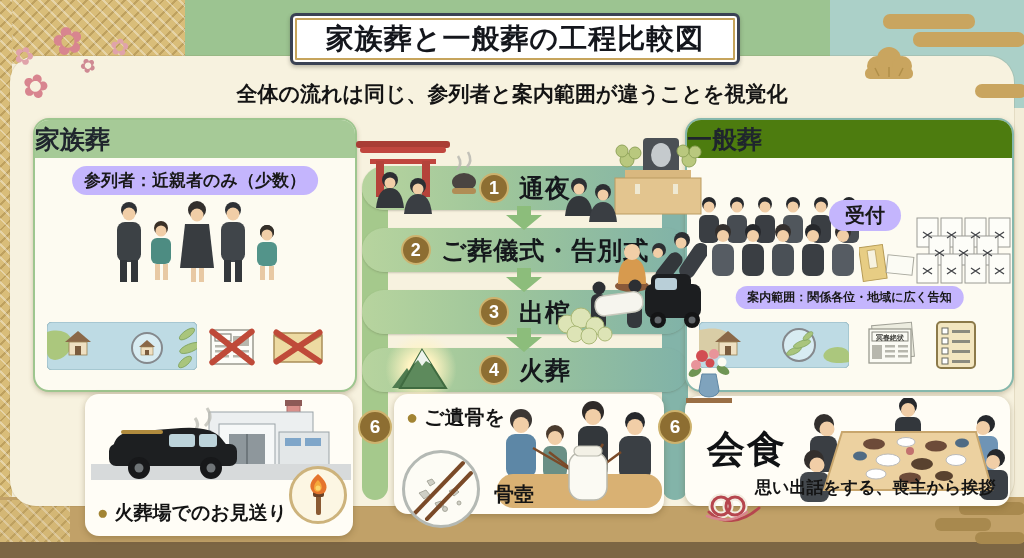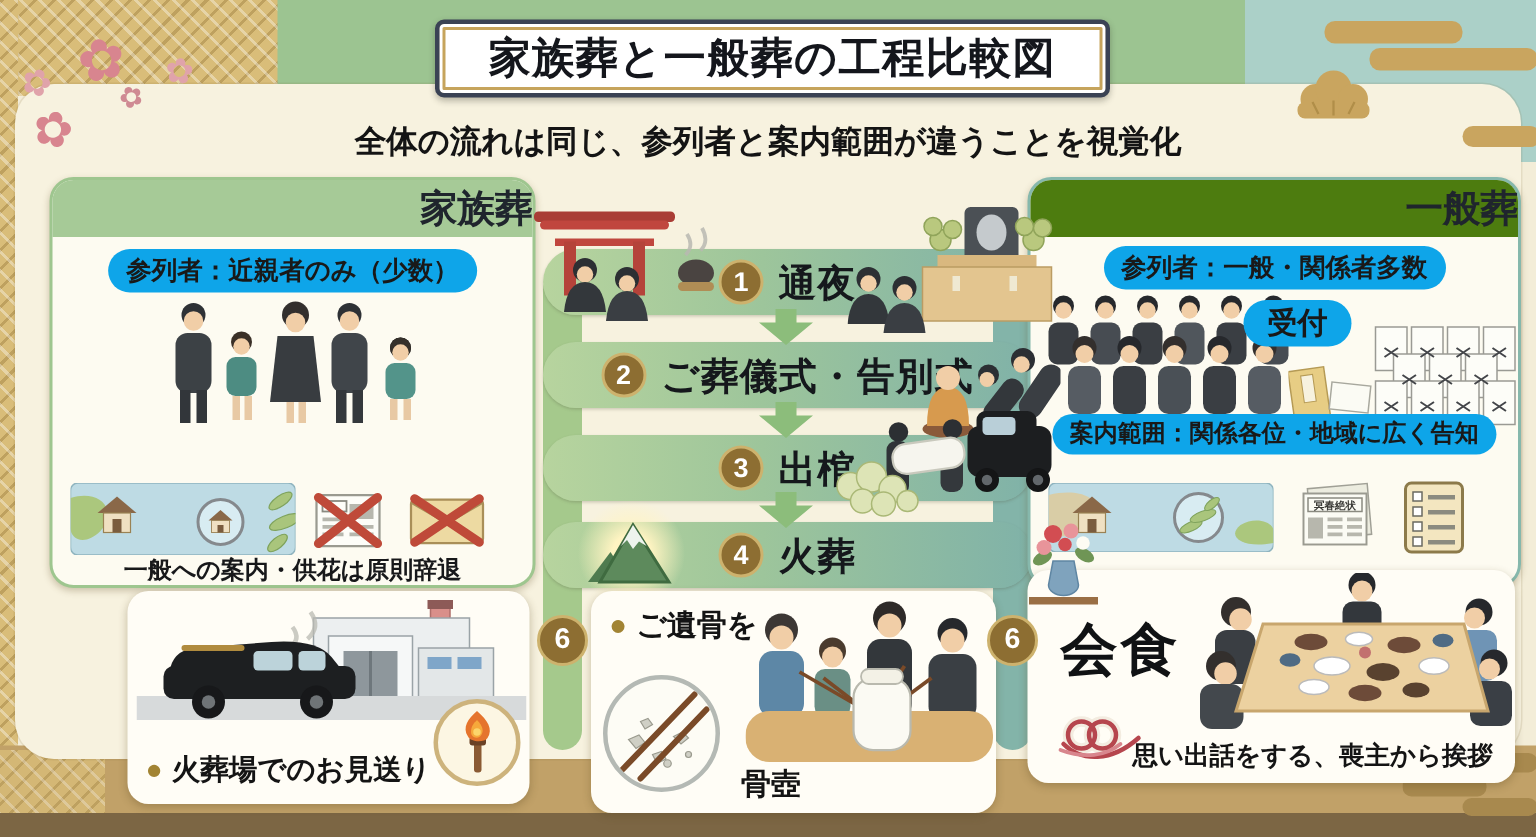--- a/index.html
+++ b/index.html
@@ -1,23 +1,23 @@
 <!DOCTYPE html>
 <html><head>
 <meta charset="utf-8">
 <style>
 *{margin:0;padding:0;box-sizing:border-box}
 html,body{background:#6b6b66}
 body{font-family:"Liberation Sans","DejaVu Sans",sans-serif}
 #stage{position:relative;width:1024px;height:558px;overflow:hidden;background:#f3edd8;margin:0 auto}
 .abs{position:absolute}
 .goldpat{background-color:#d9bd79;background-image:repeating-linear-gradient(45deg,rgba(255,255,255,.35) 0 2px,transparent 2px 9px),repeating-linear-gradient(-45deg,rgba(140,108,46,.35) 0 2px,transparent 2px 9px)}
-.pill{background:#0ea5e9;border-radius:16px;padding:3px 12px;font-weight:800;color:#191919;white-space:nowrap;display:inline-block}
+.pill{background:#c4b5fd;border-radius:16px;padding:3px 12px;font-weight:800;color:#191919;white-space:nowrap;display:inline-block}
 .panel{position:absolute;background:#fdfbf1;border-radius:16px;box-shadow:0 2px 5px rgba(90,70,30,.28);z-index:4}
-.phead{position:absolute;left:0;top:0;right:0;height:38px;font-weight:800;color:#1f252d;text-align:right;font-size:25px;line-height:38px;border-radius:14px 14px 0 0}
+.phead{position:absolute;left:0;top:0;right:0;height:38px;font-weight:800;color:#1f252d;text-align:left;font-size:25px;line-height:38px;border-radius:14px 14px 0 0}
 .band{position:absolute;left:362px;width:326px;height:44px;border-radius:22px;background:linear-gradient(90deg,#b7d49e,#9dc59b 45%,#80b2a8);display:flex;align-items:center;justify-content:center;gap:10px;z-index:3;box-shadow:0 1px 2px rgba(80,80,60,.25)}
 .num{width:30px;height:30px;border-radius:50%;background:#8d6e32;border:2px solid #cdb26d;color:#fff;font-weight:800;font-size:18px;display:flex;align-items:center;justify-content:center;flex:0 0 auto}
 .blabel{font-weight:700;font-size:25px;color:#15181c;letter-spacing:1px;white-space:nowrap}
 .card{position:absolute;background:#fffdf6;border-radius:14px;box-shadow:0 2px 6px rgba(90,70,30,.32);z-index:4}
 .note{font-weight:800;font-size:16px;color:#17181a;text-align:center;white-space:nowrap}
 .badge6{position:absolute;width:34px;height:34px;border-radius:50%;background:#8d6e32;border:2px solid #cdb26d;color:#fff;font-weight:800;font-size:19px;display:flex;align-items:center;justify-content:center;z-index:6}
 .bullet{color:#a28433;margin-right:6px}
 .sakura{position:absolute;z-index:5;line-height:1}
 .arrow{position:absolute;left:504px;width:40px;height:24px;z-index:3}
 </style>
@@ -299,26 +299,24 @@
       <path d="M3 7 L27 21 L51 7" fill="none" stroke="#a98f58" stroke-width="1.5"></path>
       <g fill="#bf4a39">
           <g transform="rotate(34 27 19)">
             <rect x="-2" y="16" width="58" height="6" rx="3"></rect>
           </g>
           <g transform="rotate(-34 27 19)">
             <rect x="-2" y="16" width="58" height="6" rx="3"></rect>
           </g>
         </g>
     </svg>
-    <div class="abs note" style="left:0;top:250px;width:100%">一般への案内・供花は原則辞退</div>
   </div>
 
   <div class="panel" style="left:685px;top:118px;width:329px;height:274px;border:2px solid #86b8ac">
     <div class="phead" style="background:#4d7c0f">一般葬</div>
-    <div class="abs pill" style="left:50%;top:44px;transform:translateX(-50%);font-size:17px">参列者：一般・関係者多数</div>
     <svg class="abs" style="left:6px;top:74px" width="175" height="92" viewBox="0 0 175 92">
       <g>
         <g>
             <circle cx="16" cy="10" r="7" fill="#26282c"></circle>
             <circle cx="16" cy="13" r="5.5" fill="#f1cea7"></circle>
             <rect x="6" y="21" width="20" height="28" rx="6" fill="#3a3e43"></rect>
           </g>
         <g>
             <circle cx="44" cy="10" r="7" fill="#26282c"></circle>
             <circle cx="44" cy="13" r="5.5" fill="#f1cea7"></circle>
@@ -402,21 +400,21 @@
           <path d="M76 34 l9 6 M85 34 l-9 6"></path>
             <path d="M100 34 l9 6 M109 34 l-9 6"></path>
             <path d="M124 34 l9 6 M133 34 l-9 6"></path>
           <path d="M64 52 l9 6 M73 52 l-9 6"></path>
             <path d="M88 52 l9 6 M97 52 l-9 6"></path>
             <path d="M112 52 l9 6 M121 52 l-9 6"></path>
             <path d="M136 52 l9 6 M145 52 l-9 6"></path>
         </g>
       </g>
     </svg>
-    <div class="abs pill" style="left:50%;top:156px;transform:translateX(-50%);font-size:16px">案内範囲：関係各位・地域に広く告知</div>
+    <div class="abs pill" style="left:50%;top:166px;transform:translateX(-50%);font-size:12px">案内範囲：関係各位・地域に広く告知</div>
     <svg class="abs" style="left:12px;top:202px" width="150" height="46" viewBox="0 0 150 46">
       <rect width="150" height="46" rx="5" fill="#bedbe4" stroke="#8fb4bf"></rect>
       <path d="M0 8 C26 2 40 14 26 28 C14 40 0 36 0 28 z" fill="#d9cda6"></path>
       <path d="M150 40 C130 44 118 36 128 28 C138 22 150 26 150 32 z" fill="#abc77d"></path>
       <g>
           <path d="M16 20 l13 -11 l13 11 z" fill="#8a6848"></path>
           <rect x="20" y="20" width="18" height="13" fill="#efe0c2" stroke="#9a8254" stroke-width=".8"></rect>
           <rect x="26" y="24" width="6" height="9" fill="#7a5c3e"></rect>
         </g>
       <circle cx="100" cy="23" r="16" fill="#d8ecf2" stroke="#85898d" stroke-width="2"></circle>
@@ -504,21 +502,21 @@
         <path d="M15 1 C22 7 26 13 22 19 C20 22 11 22 9 18 C5 12 9 6 15 1 z" fill="#e5742c"></path>
         <path d="M15 7 C19 11 20 15 17 18 C14 20 11 18 11 15 C11 11 13 9 15 7 z" fill="#f6a93b"></path>
         <circle cx="15" cy="15" r="2.5" fill="#fcd56b"></circle>
       </svg>
     </div>
     <div class="abs" style="left:12px;bottom:10px;font-size:19px;font-weight:800;color:#141414;white-space:nowrap">
       <span class="bullet">●</span><span>火葬場でのお見送り</span>
     </div>
   </div>
 
-  <div class="card" style="left:394px;top:394px;width:270px;height:148px">
+  <div class="card" style="left:394px;top:394px;width:270px;height:120px">
     <div class="abs" style="left:12px;top:10px;font-size:20px;font-weight:800;color:#141414;line-height:1.35">
       <div><span class="bullet">●</span><span>ご遺骨を</span></div>
     </div>
     <svg class="abs" style="right:2px;top:2px" width="165" height="112" viewBox="0 0 165 112">
       <g>
         <circle cx="24" cy="24" r="11" fill="#3c3734"></circle>
           <circle cx="24" cy="29" r="8" fill="#f1cea7"></circle>
           <rect x="9" y="38" width="30" height="44" rx="9" fill="#5d87a6"></rect>
         <circle cx="58" cy="38" r="9" fill="#4a3b2e"></circle>
           <circle cx="58" cy="42" r="7" fill="#f1cea7"></circle>
@@ -554,21 +552,21 @@
           </g>
         <g stroke="#7a4a28" stroke-width="4" stroke-linecap="round">
             <line x1="10" y1="60" x2="58" y2="10"></line>
             <line x1="22" y1="66" x2="66" y2="20"></line>
           </g>
       </svg>
     </div>
     <div class="abs" style="left:100px;bottom:6px;font-size:20px;font-weight:800;color:#141414">骨壺</div>
   </div>
 
-  <div class="card" style="left:685px;top:380px;width:325px;height:142px">
+  <div class="card" style="left:685px;top:396px;width:325px;height:110px">
     <div class="abs" style="left:22px;top:28px;font-size:38px;font-weight:800;color:#101214;letter-spacing:2px">会食</div>
     <svg class="abs" style="right:2px;top:2px" width="218" height="104" viewBox="0 0 218 104">
       <g>
           <circle cx="118" cy="8" r="9" fill="#26282c"></circle>
           <circle cx="118" cy="12" r="7" fill="#f1cea7"></circle>
           <rect x="105" y="19" width="26" height="25" rx="7" fill="#33373c"></rect>
         </g>
       <g>
           <circle cx="34" cy="26" r="10" fill="#332f2d"></circle>
           <circle cx="37" cy="31" r="7.5" fill="#f1cea7"></circle>

